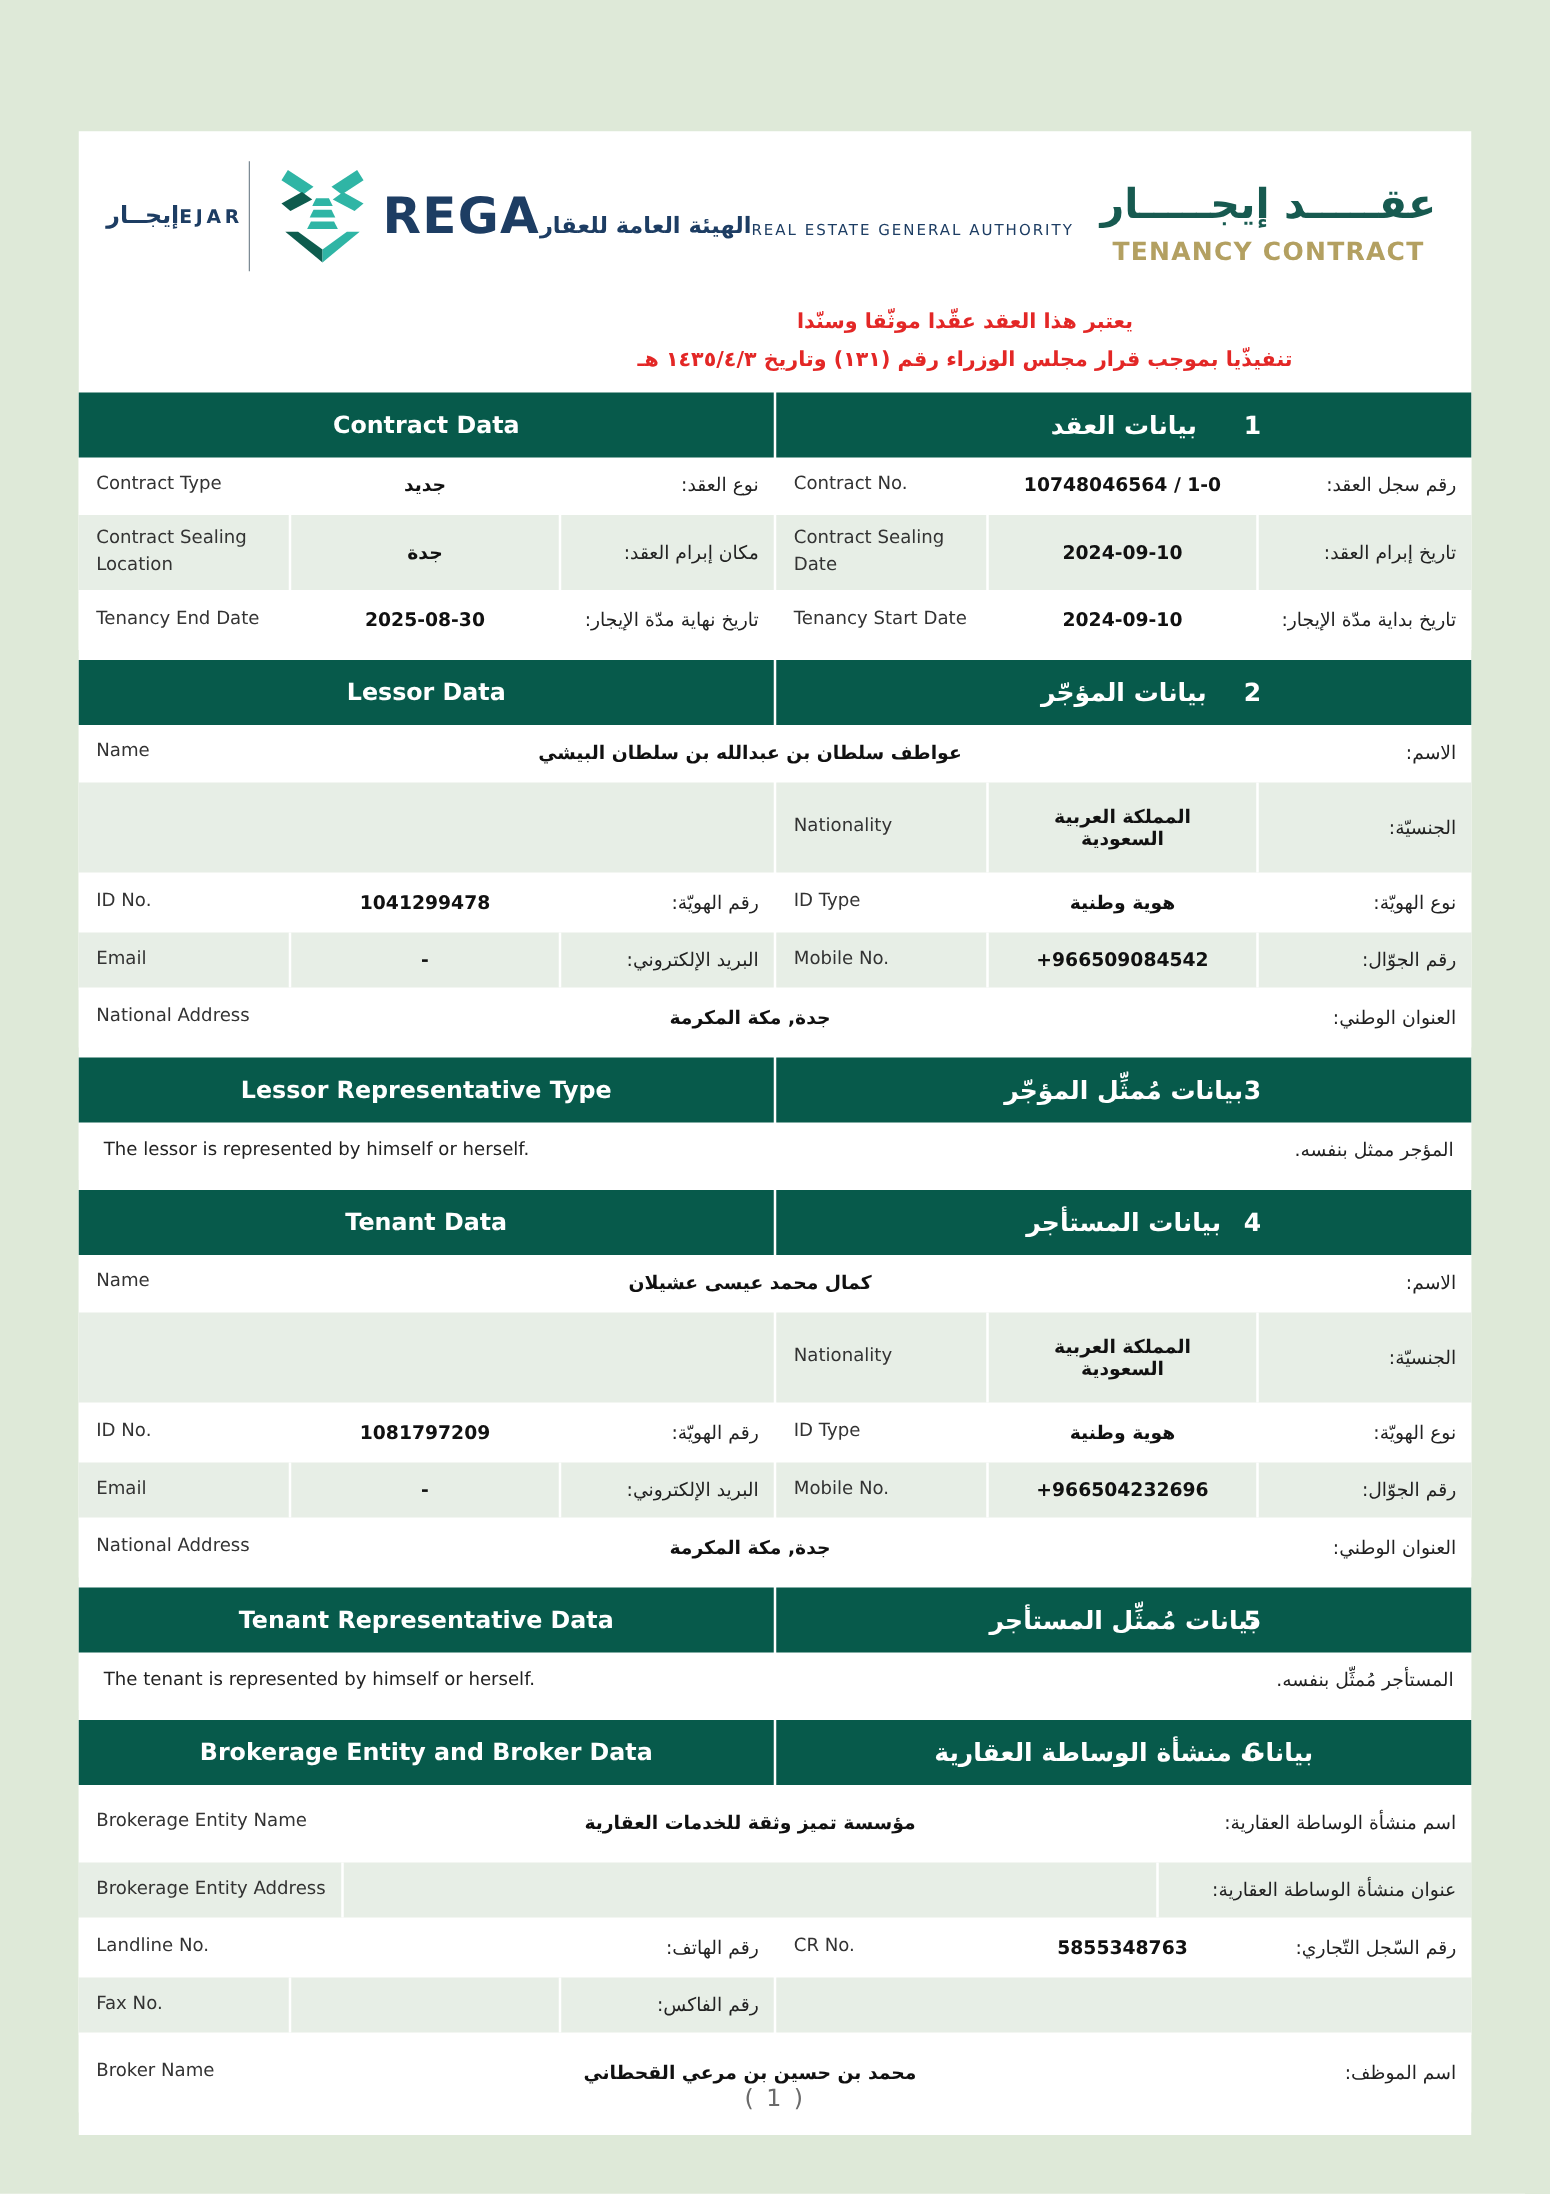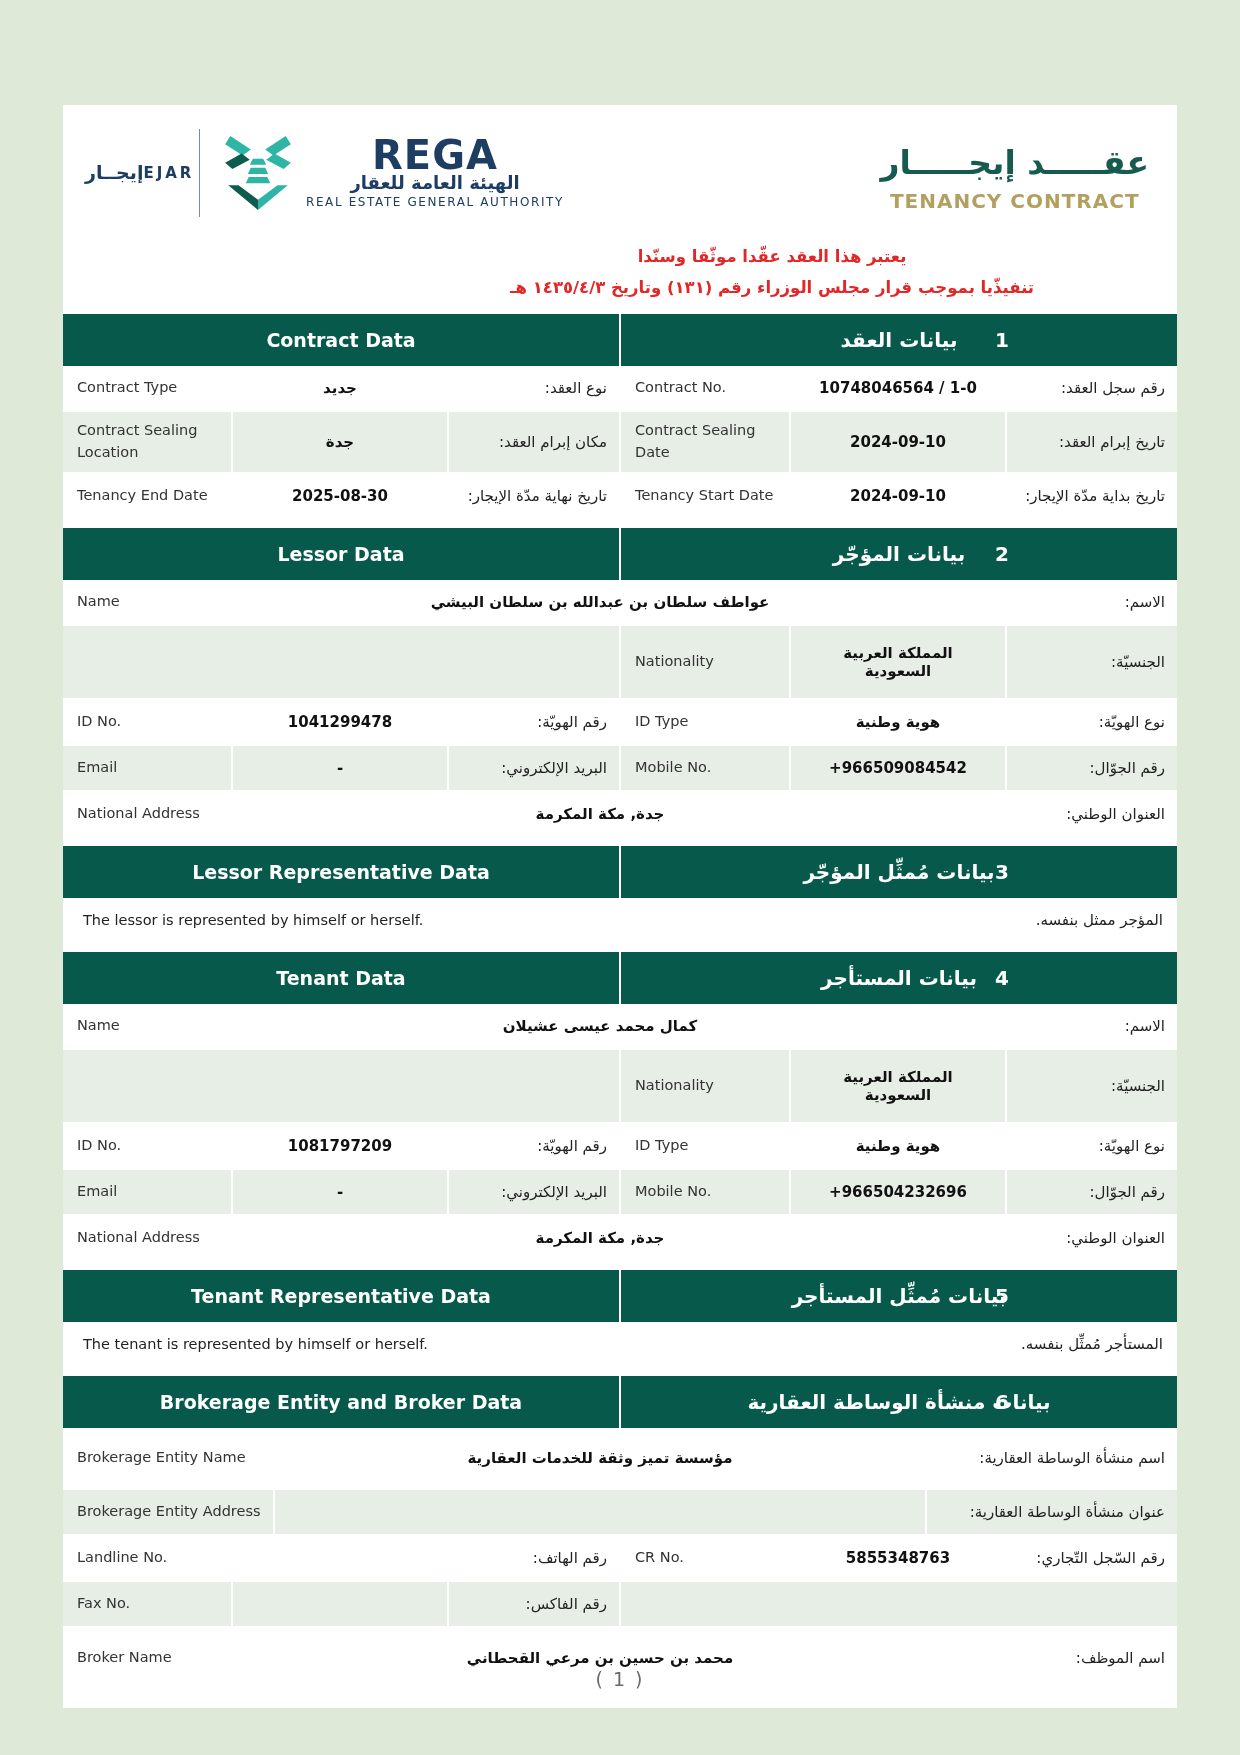--- a/index.html
+++ b/index.html
@@ -23,21 +23,21 @@
   .card{background:#fff;padding:14px 0 18px 0;}
 
   
   .hdr{display:flex;justify-content:space-between;align-items:flex-start;padding:10px 28px 0 22px;height:118px;}
   .hdr-left{display:flex;align-items:center;gap:22px;}
   .ejar-logo{display:flex;flex-direction:row;align-items:center;width:92px;}
   .ejar-ar{font-size:19px;font-weight:bold;color:var(--navy);line-height:1.05;}
   .ejar-en{font-size:15px;font-weight:bold;color:var(--navy);letter-spacing:3px;}
   .vdiv{width:1px;height:88px;background:#7d8b95;}
   .rega-logo{display:flex;align-items:center;gap:12px;}
-  .rega-text{display:flex;flex-direction:column;align-items:center;}
+  .rega-text{display:flex;flex-direction:row;align-items:flex-end;}
   .rega-name{font-size:40px;font-weight:bold;color:var(--navy);letter-spacing:1px;line-height:0.9;}
   .rega-ar{font-size:18px;font-weight:bold;color:var(--navy);line-height:1.1;}
   .rega-en{font-size:12px;color:var(--navy);letter-spacing:1.6px;margin-top:2px;}
   .hdr-right{text-align:center;padding-top:14px;min-width:260px;}
   .title-ar{font-size:33px;font-weight:bold;color:#175a50;line-height:1.2;}
   .title-en{font-size:20px;color:var(--gold);letter-spacing:1px;margin-top:6px;font-weight:bold;}
 
   .notice{width:660px;margin:4px 75px 10px auto;text-align:center;color:var(--red);
           font-weight:bold;font-size:16.5px;direction:rtl;line-height:1.9;}
 
@@ -242,21 +242,21 @@
           <span class="lbl-en">National Address</span>
         </div>
       </div>
 
       <div class="sec">
         <div class="sec-r">
           <span class="sec-num">3</span>
           <span class="sec-ar">بيانات مُمثِّل المؤجّر</span>
         </div>
         <div class="sec-l">
-          <span class="sec-en">Lessor Representative Data</span>
+          <span class="sec-en">Lessor Representative Type</span>
         </div>
       </div>
 
       <div class="row white">
         <div class="full cell rep-row">
           <span class="rep-ar">المؤجر ممثل بنفسه.</span>
           <span class="rep-en">The lessor is represented by himself or herself.</span>
         </div>
       </div>
 

